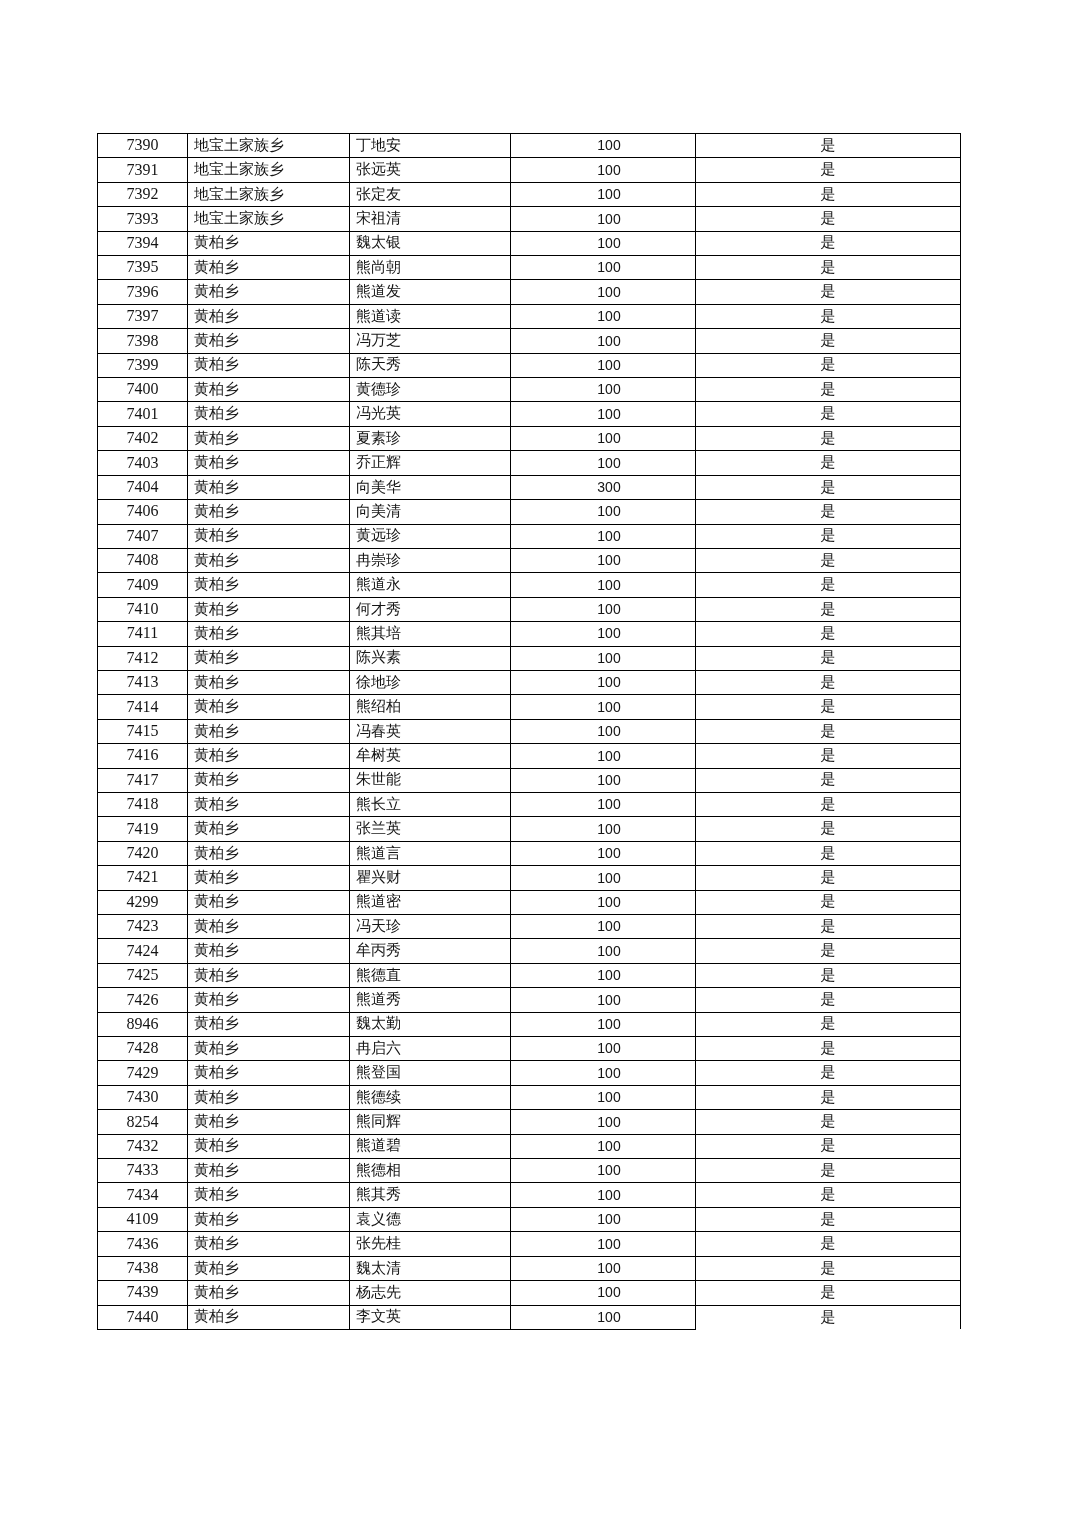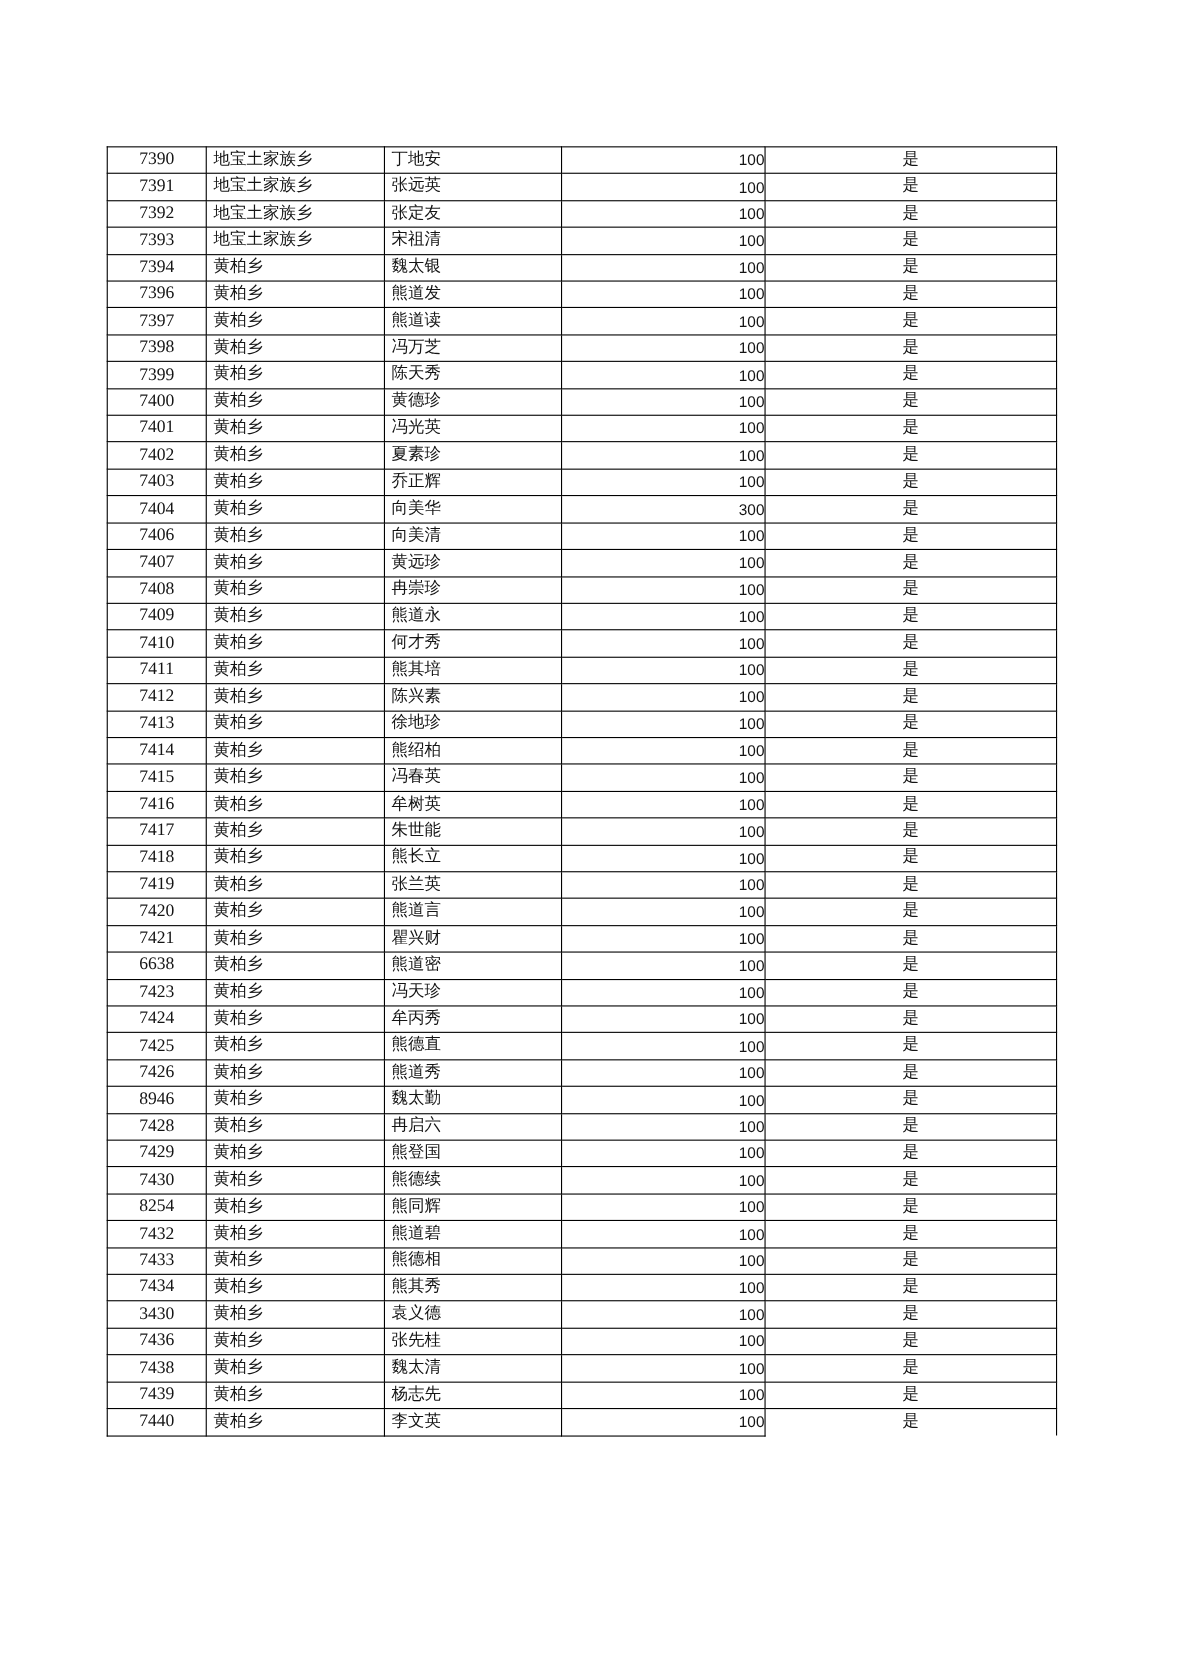--- a/index.html
+++ b/index.html
@@ -39,21 +39,21 @@
     font-family: "Liberation Serif", serif;
     font-size: 16px;
   }
   td.c-town, td.c-name {
     text-align: left;
     padding-left: 6px;
     font-family: "Liberation Serif", serif;
     font-size: 15px;
   }
   td.c-amt {
-    text-align: right;
+    text-align: center;
     padding-left: 12px;
     font-family: "Liberation Sans", sans-serif;
     font-size: 14px;
   }
   td.c-flag {
     text-align: center;
     font-family: "Liberation Serif", serif;
     font-size: 15px;
   }
   
@@ -103,20 +103,27 @@
     <td class="c-flag">是</td>
   </tr>
         <tr>
     <td class="c-id">7394</td>
     <td class="c-town">黄柏乡</td>
     <td class="c-name">魏太银</td>
     <td class="c-amt">100</td>
     <td class="c-flag">是</td>
   </tr>
         <tr>
+    <td class="c-id">7395</td>
+    <td class="c-town">黄柏乡</td>
+    <td class="c-name">熊尚朝</td>
+    <td class="c-amt">100</td>
+    <td class="c-flag">是</td>
+  </tr>
+        <tr>
     <td class="c-id">7396</td>
     <td class="c-town">黄柏乡</td>
     <td class="c-name">熊道发</td>
     <td class="c-amt">100</td>
     <td class="c-flag">是</td>
   </tr>
         <tr>
     <td class="c-id">7397</td>
     <td class="c-town">黄柏乡</td>
     <td class="c-name">熊道读</td>
@@ -278,21 +285,21 @@
     <td class="c-flag">是</td>
   </tr>
         <tr>
     <td class="c-id">7421</td>
     <td class="c-town">黄柏乡</td>
     <td class="c-name">瞿兴财</td>
     <td class="c-amt">100</td>
     <td class="c-flag">是</td>
   </tr>
         <tr>
-    <td class="c-id">6638</td>
+    <td class="c-id">4299</td>
     <td class="c-town">黄柏乡</td>
     <td class="c-name">熊道密</td>
     <td class="c-amt">100</td>
     <td class="c-flag">是</td>
   </tr>
         <tr>
     <td class="c-id">7423</td>
     <td class="c-town">黄柏乡</td>
     <td class="c-name">冯天珍</td>
     <td class="c-amt">100</td>
@@ -369,21 +376,21 @@
     <td class="c-flag">是</td>
   </tr>
         <tr>
     <td class="c-id">7434</td>
     <td class="c-town">黄柏乡</td>
     <td class="c-name">熊其秀</td>
     <td class="c-amt">100</td>
     <td class="c-flag">是</td>
   </tr>
         <tr>
-    <td class="c-id">3430</td>
+    <td class="c-id">4109</td>
     <td class="c-town">黄柏乡</td>
     <td class="c-name">袁义德</td>
     <td class="c-amt">100</td>
     <td class="c-flag">是</td>
   </tr>
         <tr>
     <td class="c-id">7436</td>
     <td class="c-town">黄柏乡</td>
     <td class="c-name">张先桂</td>
     <td class="c-amt">100</td>

